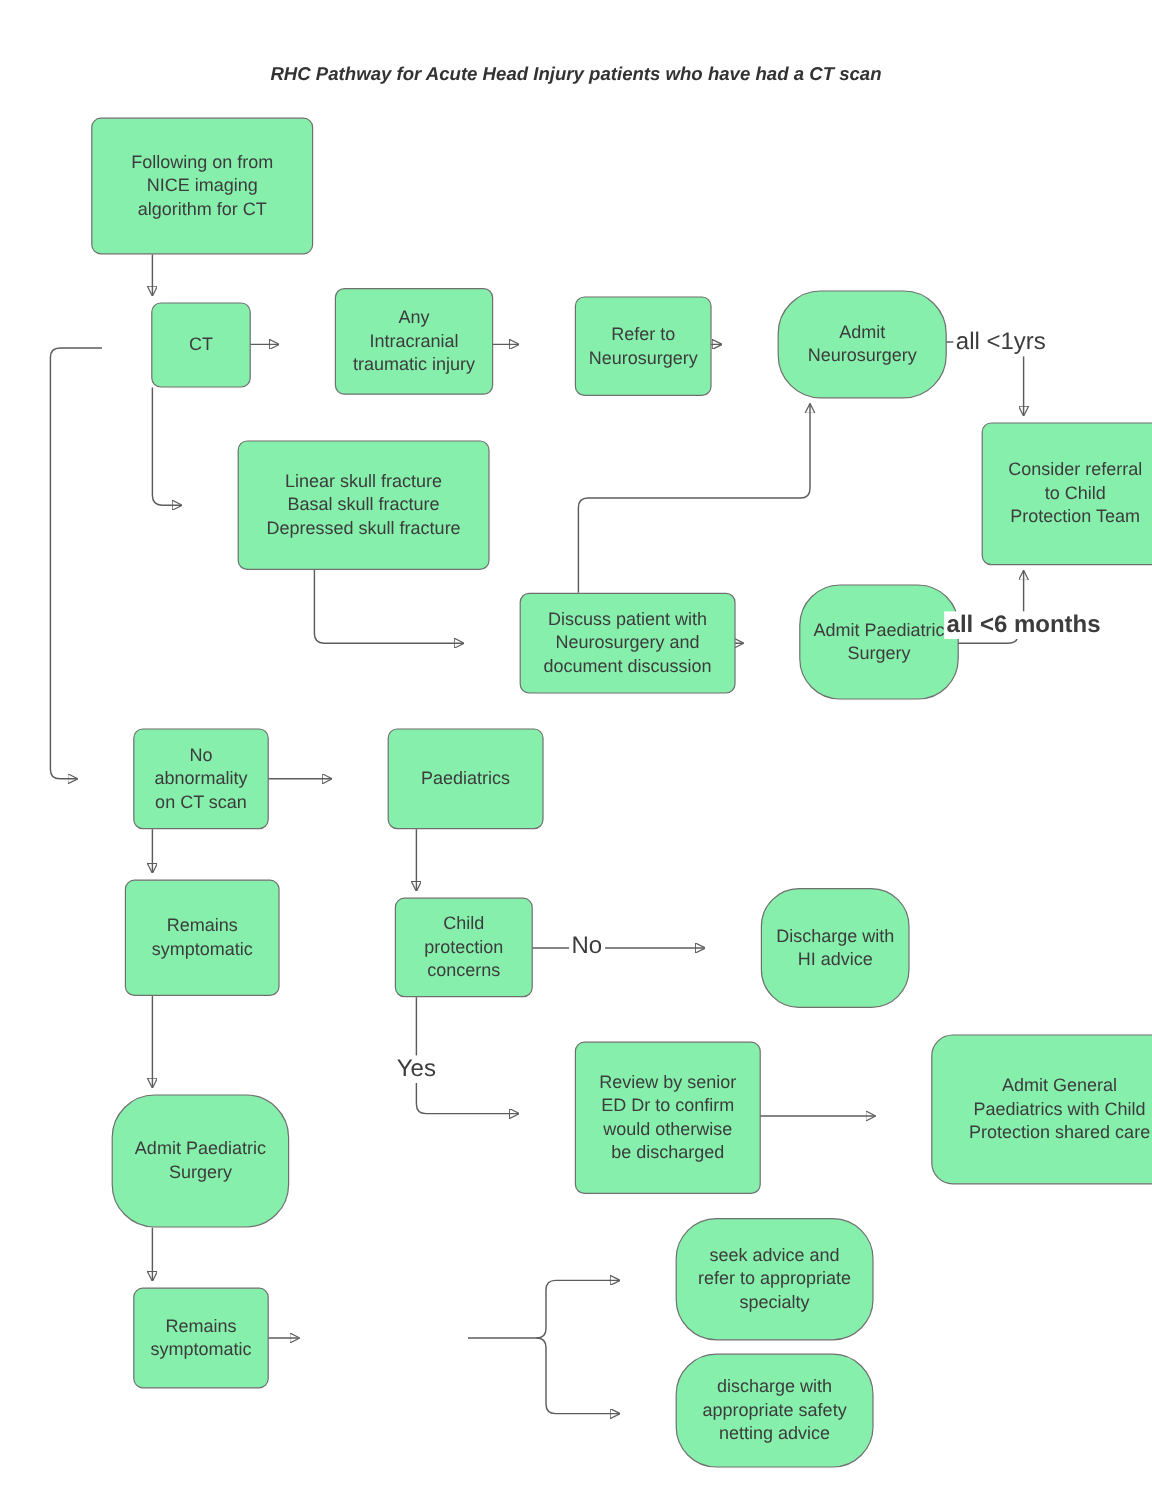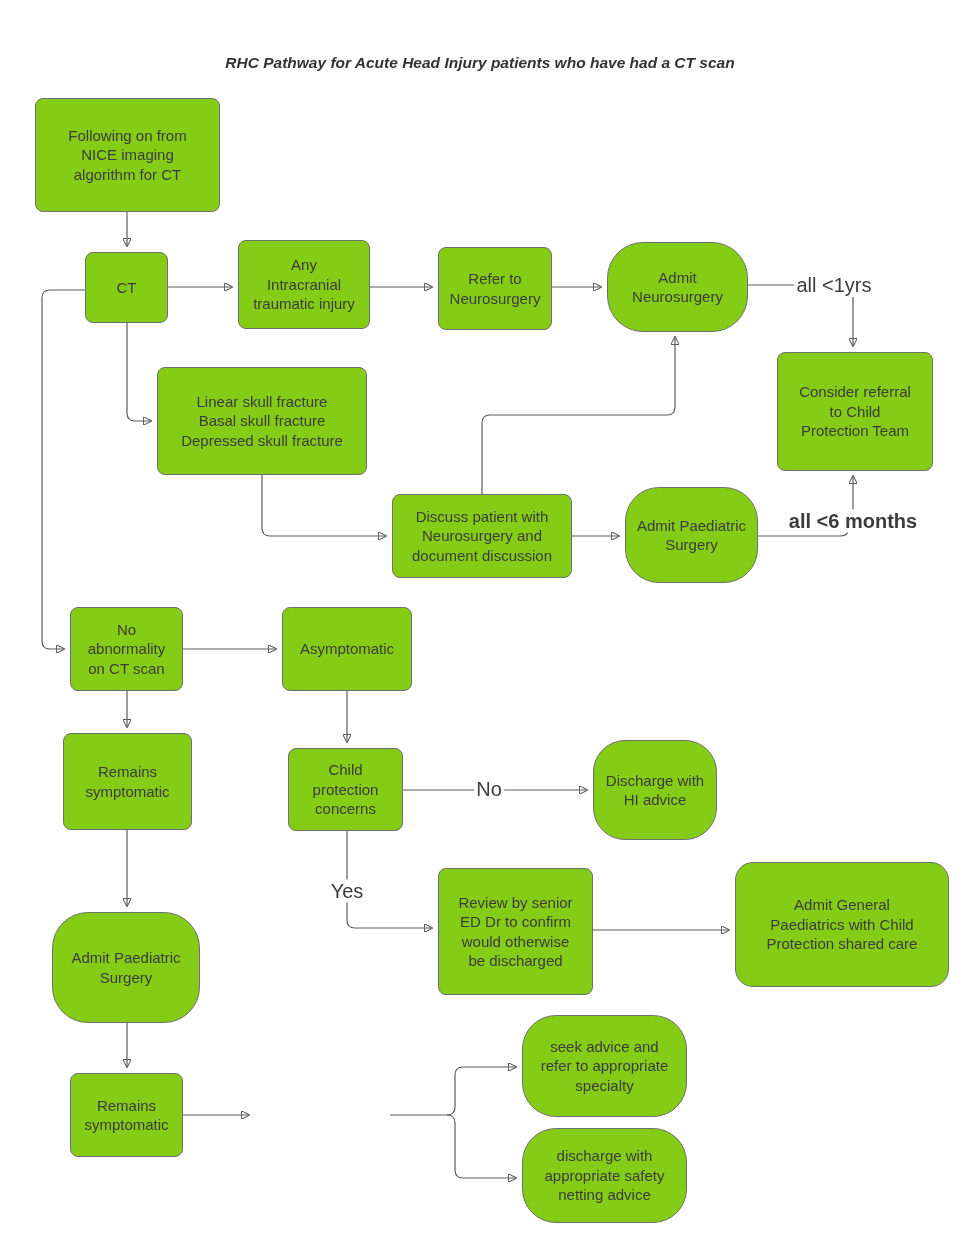--- a/index.html
+++ b/index.html
@@ -17,25 +17,26 @@
     font-size:15.5px;font-weight:bold;color:#333333;font-style:italic;
   }
   .edges{position:absolute;left:0;top:0;width:960px;height:1243px;}
   .edges path{fill:none;stroke:#5c5c5c;stroke-width:1.2;}
   .node{
     position:absolute;
     display:flex;align-items:center;justify-content:center;
     box-sizing:border-box;
     border:1px solid #6f6f6f;
     border-radius:8px;
-    background:#84cc16;
+    background:#86efac;
     text-align:center;
     font-size:15px;line-height:1.3;color:#3c3c3c;
     white-space:pre-line;
     padding:4px 6px;
+    margin-left:41px;
   }
   .elabel{
     position:absolute;
     transform:translate(-50%,-50%);
     background:#ffffff;
     font-size:20px;color:#3c3c3c;
     padding:0 2px;
     white-space:nowrap;
   }
 </style>
@@ -96,21 +97,21 @@
 Basal skull fracture
 Depressed skull fracture</div>
   <div class="node" style="left:392px;top:494px;width:180px;height:84px;">Discuss patient with
 Neurosurgery and
 document discussion</div>
   <div class="node" style="left:625px;top:487px;width:133px;height:96px;border-radius:34px;">Admit Paediatric
 Surgery</div>
   <div class="node" style="left:70px;top:607px;width:113px;height:84px;">No
 abnormality
 on CT scan</div>
-  <div class="node" style="left:282px;top:607px;width:130px;height:84px;">Asymptomatic</div>
+  <div class="node" style="left:282px;top:607px;width:130px;height:84px;">Paediatrics</div>
   <div class="node" style="left:63px;top:733px;width:129px;height:97px;">Remains
 symptomatic</div>
   <div class="node" style="left:288px;top:748px;width:115px;height:83px;">Child
 protection
 concerns</div>
   <div class="node" style="left:593px;top:740px;width:124px;height:100px;border-radius:32px;">Discharge with
 HI advice</div>
   <div class="node" style="left:438px;top:868px;width:155px;height:127px;">Review by senior
 ED Dr to confirm
 would otherwise

